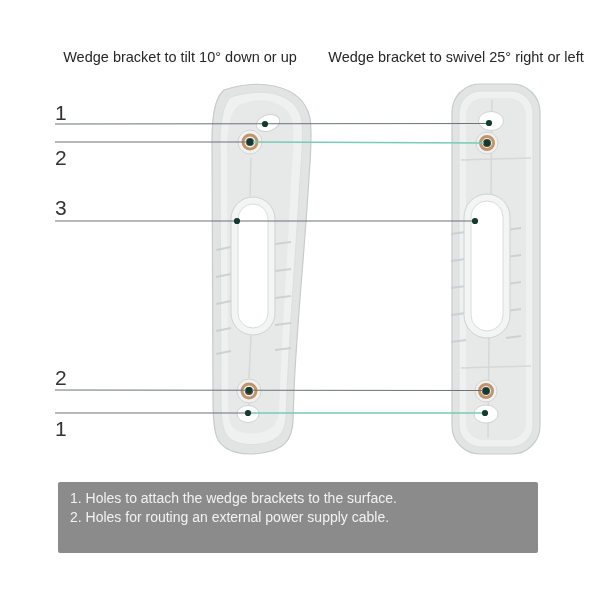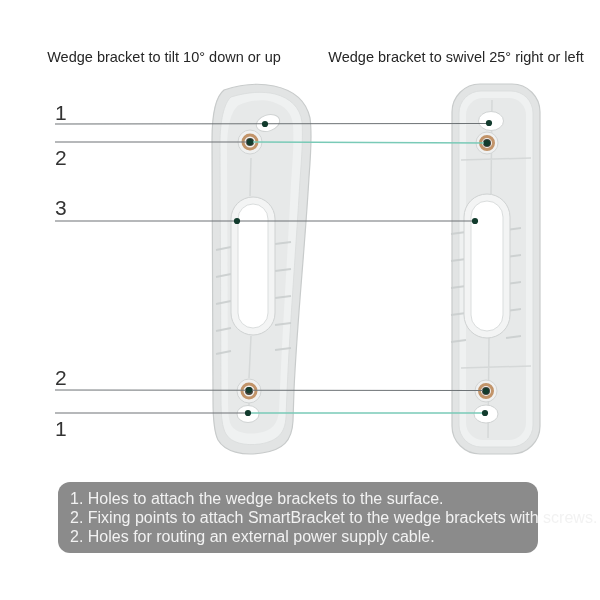--- a/index.html
+++ b/index.html
@@ -14,34 +14,34 @@
   }
   html,body{margin:0;padding:0;background:#ffffff;}
   .canvas{
     position:relative;width:600px;height:600px;background:#ffffff;overflow:hidden;
     font-family:"Liberation Sans", sans-serif;
   }
   .title{
     position:absolute;top:49px;font-size:14.5px;color:var(--title-color);
     text-align:center;white-space:nowrap;
   }
-  .title-left{left:14px;width:300px;}
+  .title-left{left:30px;width:300px;}
   .title-right{left:306px;width:300px;}
   .num{
     position:absolute;font-size:21px;color:var(--label-color);line-height:1;
   }
   .num-1t{left:55px;top:102px;}
   .num-2t{left:55px;top:147px;}
   .num-3 {left:55px;top:197px;}
   .num-2b{left:55px;top:367px;}
   .num-1b{left:55px;top:418px;}
   .legend{
     position:absolute;left:58px;top:482px;width:480px;height:71px;box-sizing:border-box;
-    background:var(--legend-background);border-radius:12px;color:var(--legend-text);
-    font-size:16px;line-height:19px;padding:7px 12px;
+    background:var(--legend-background);border-radius:2px;color:var(--legend-text);
+    font-size:14px;line-height:19px;padding:7px 12px;
   }
   .legend div{white-space:nowrap;}
   svg.scene{position:absolute;left:0;top:0;}
   
   .b-outer{fill:#e2e4e4;stroke:#c8cbcb;stroke-width:1.2;}
   .b-face{fill:#eff1f1;stroke:#d9dcdc;stroke-width:0.8;}
   .b-cavity{fill:#e7e9e9;stroke:none;}
   .slot-rim{fill:#f3f4f4;stroke:#cfd2d2;stroke-width:1;}
   .slot-hole{fill:#ffffff;stroke:#dadddd;stroke-width:1;}
   .hole{fill:#ffffff;stroke:#d0d3d3;stroke-width:1;}
@@ -165,17 +165,16 @@
   </svg>
 
   <div class="num num-1t">1</div>
   <div class="num num-2t">2</div>
   <div class="num num-3">3</div>
   <div class="num num-2b">2</div>
   <div class="num num-1b">1</div>
 
   <div class="legend">
     <div>1. Holes to attach the wedge brackets to the surface.</div>
-    <div>2. Fixing points to attach SmartBracket to the wedge brackets with screws.</div>
     <div>2. Holes for routing an external power supply cable.</div>
   </div>
 
 </div>
 
 </body></html>

